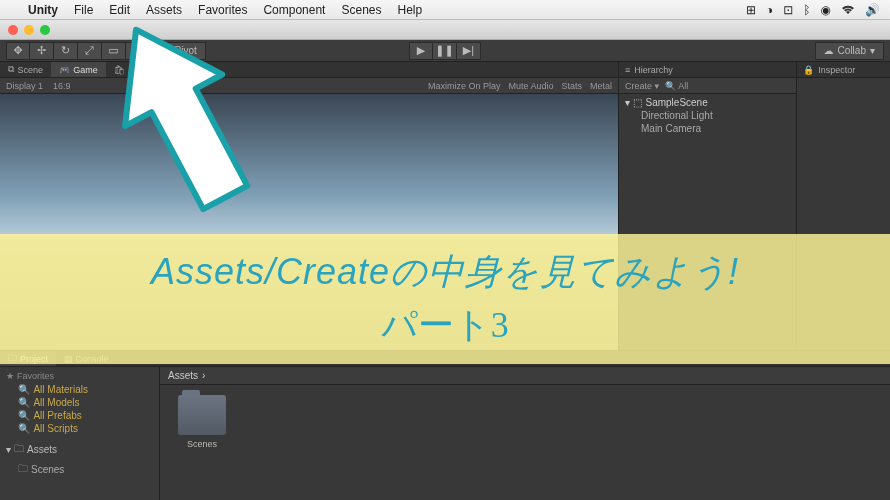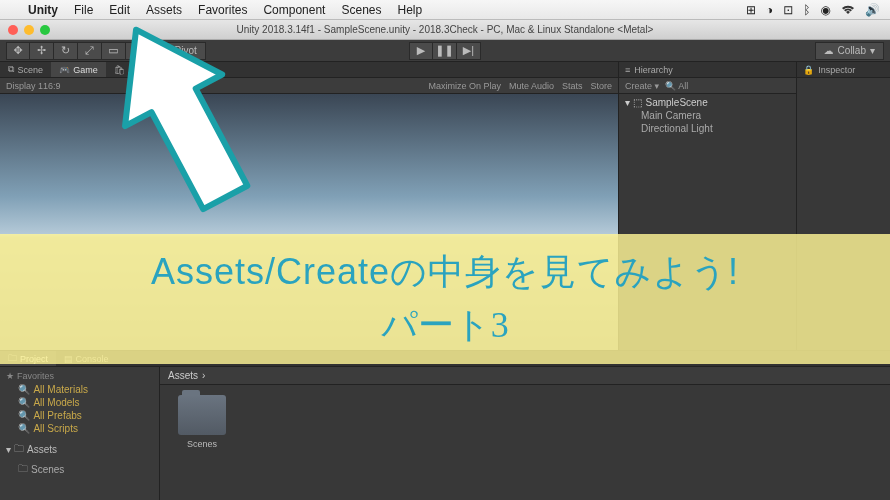--- a/index.html
+++ b/index.html
@@ -27,21 +27,21 @@
 .pivot-btn { height: 18px; background: #4b4b4b; border: 1px solid #2a2a2a; padding: 0 8px; display: flex; align-items: center; margin-left: 8px; }
 .play-group { position: absolute; left: 50%; transform: translateX(-50%); display: flex; }
 .collab { margin-left: auto; margin-right: 6px; height: 18px; background: #4b4b4b; border: 1px solid #2a2a2a; padding: 0 8px; display: flex; align-items: center; gap: 4px; }
 
 
 .main { display: flex; height: 288px; }
 .left-panel { width: 618px; display: flex; flex-direction: column; background: #383838; }
 .tabs { height: 16px; background: #323232; display: flex; align-items: center; font-size: 9px; color: #aaa; border-bottom: 1px solid #222; }
 .tab { padding: 0 8px; height: 100%; display: flex; align-items: center; gap: 3px; }
 .tab.active { background: #464646; color: #ddd; }
-.subbar { height: 16px; background: #3c3c3c; display: flex; align-items: center; font-size: 9px; color: #999; padding: 0 6px; gap: 0; border-bottom: 1px solid #222; }
+.subbar { height: 16px; background: #3c3c3c; display: flex; align-items: center; font-size: 9px; color: #999; padding: 0 6px; gap: 10px; border-bottom: 1px solid #222; }
 .subbar .right { margin-left: auto; display: flex; gap: 8px; }
 .viewport { flex: 1; background: linear-gradient(to bottom, #3a4654 0%, #80a0b6 40%, #b5cad8 55%, #aeb4b0 56%, #8a8f89 100%); position: relative; }
 
 .hierarchy { width: 178px; background: #383838; border-left: 1px solid #222; display: flex; flex-direction: column; }
 .panel-title { height: 16px; background: #323232; font-size: 9px; color: #aaa; display: flex; align-items: center; padding: 0 6px; gap: 4px; border-bottom: 1px solid #222; }
 .panel-sub { height: 16px; background: #3c3c3c; font-size: 9px; color: #999; display: flex; align-items: center; padding: 0 6px; gap: 6px; border-bottom: 1px solid #222; }
 .tree { font-size: 10px; color: #bbb; padding: 2px 0; }
 .tree-row { padding: 1px 6px; display: flex; align-items: center; gap: 3px; }
 .tree-row.scene { color: #ccc; }
 .tree-row.child { padding-left: 22px; color: #aaa; }
@@ -61,21 +61,21 @@
 .folders { padding: 10px; display: flex; gap: 16px; }
 .folder { width: 64px; text-align: center; font-size: 9px; color: #bbb; }
 .folder-icon { width: 48px; height: 40px; margin: 0 auto 4px; background: linear-gradient(#6a7480,#525a64); border-radius: 3px; position: relative; }
 .folder-icon::before { content: ''; position: absolute; top: -5px; left: 4px; width: 18px; height: 6px; background: #6a7480; border-radius: 2px 2px 0 0; }
 
 
 .arrow-overlay { position: absolute; top: 8px; left: 98px; width: 170px; height: 220px; pointer-events: none; }
 
 
 .overlay-text { position: absolute; top: 234px; left: 0; right: 0; padding: 14px 10px; background: rgba(255,245,150,0.82); text-align: center; }
-.overlay-text .l1 { font-size: 36px; color: #2aa3bf; font-weight: 400; letter-spacing: 1px; }
+.overlay-text .l1 { font-size: 36px; color: #2aa3bf; font-weight: 400; letter-spacing: 1px; font-style: italic; }
 .overlay-text .l2 { font-size: 36px; color: #2aa3bf; font-weight: 400; margin-top: 4px; font-family: Liberation Serif, serif; }
 
 svg { display: block; }
 </style>
 </head>
 <body>
 
 <div class="mac-menubar">
   <span class="apple"></span>
   <span class="item" style="font-weight:600">Unity</span>
@@ -100,21 +100,20 @@
     <span>🔊</span>
   </div>
 </div>
 
 <div class="titlebar">
   <div class="traffic">
     <b class="tr-r"></b>
     <b class="tr-y"></b>
     <b class="tr-g"></b>
   </div>
-  <span class="title">Unity 2018.3.14f1 - SampleScene.unity - 2018.3Check - PC, Mac &amp; Linux Standalone &lt;Metal&gt;</span>
 </div>
 
 <div class="toolbar">
   <div class="tool-group">
     <div class="tool-btn">✥</div>
     <div class="tool-btn">✢</div>
     <div class="tool-btn">↻</div>
     <div class="tool-btn">⤢</div>
     <div class="tool-btn">▭</div>
     <div class="tool-btn">⊕</div>
@@ -151,21 +150,21 @@
           <span>Asset Store</span>
         </div>
     </div>
     <div class="subbar">
       <span>Display 1</span>
       <span>16:9</span>
       <div class="right">
         <span>Maximize On Play</span>
         <span>Mute Audio</span>
         <span>Stats</span>
-        <span>Store</span>
+        <span>Metal</span>
       </div>
     </div>
     <div class="viewport"></div>
   </div>
 
   <div class="hierarchy">
     <div class="panel-title">
       <span>≡</span>
       <span>Hierarchy</span>
     </div>
@@ -173,24 +172,24 @@
       <span><span>Create</span> ▾</span>
       <span>🔍 <span>All</span></span>
     </div>
     <div class="tree">
       <div class="tree-row scene">
           <span>▾</span>
           <span>⬚</span>
           <span>SampleScene</span>
         </div>
       <div class="tree-row child">
+          <span>Directional Light</span>
+        </div>
+      <div class="tree-row child">
           <span>Main Camera</span>
-        </div>
-      <div class="tree-row child">
-          <span>Directional Light</span>
         </div>
     </div>
   </div>
 
   <div class="inspector">
     <div class="panel-title">
       <span>🔒</span>
       <span>Inspector</span>
     </div>
   </div>

